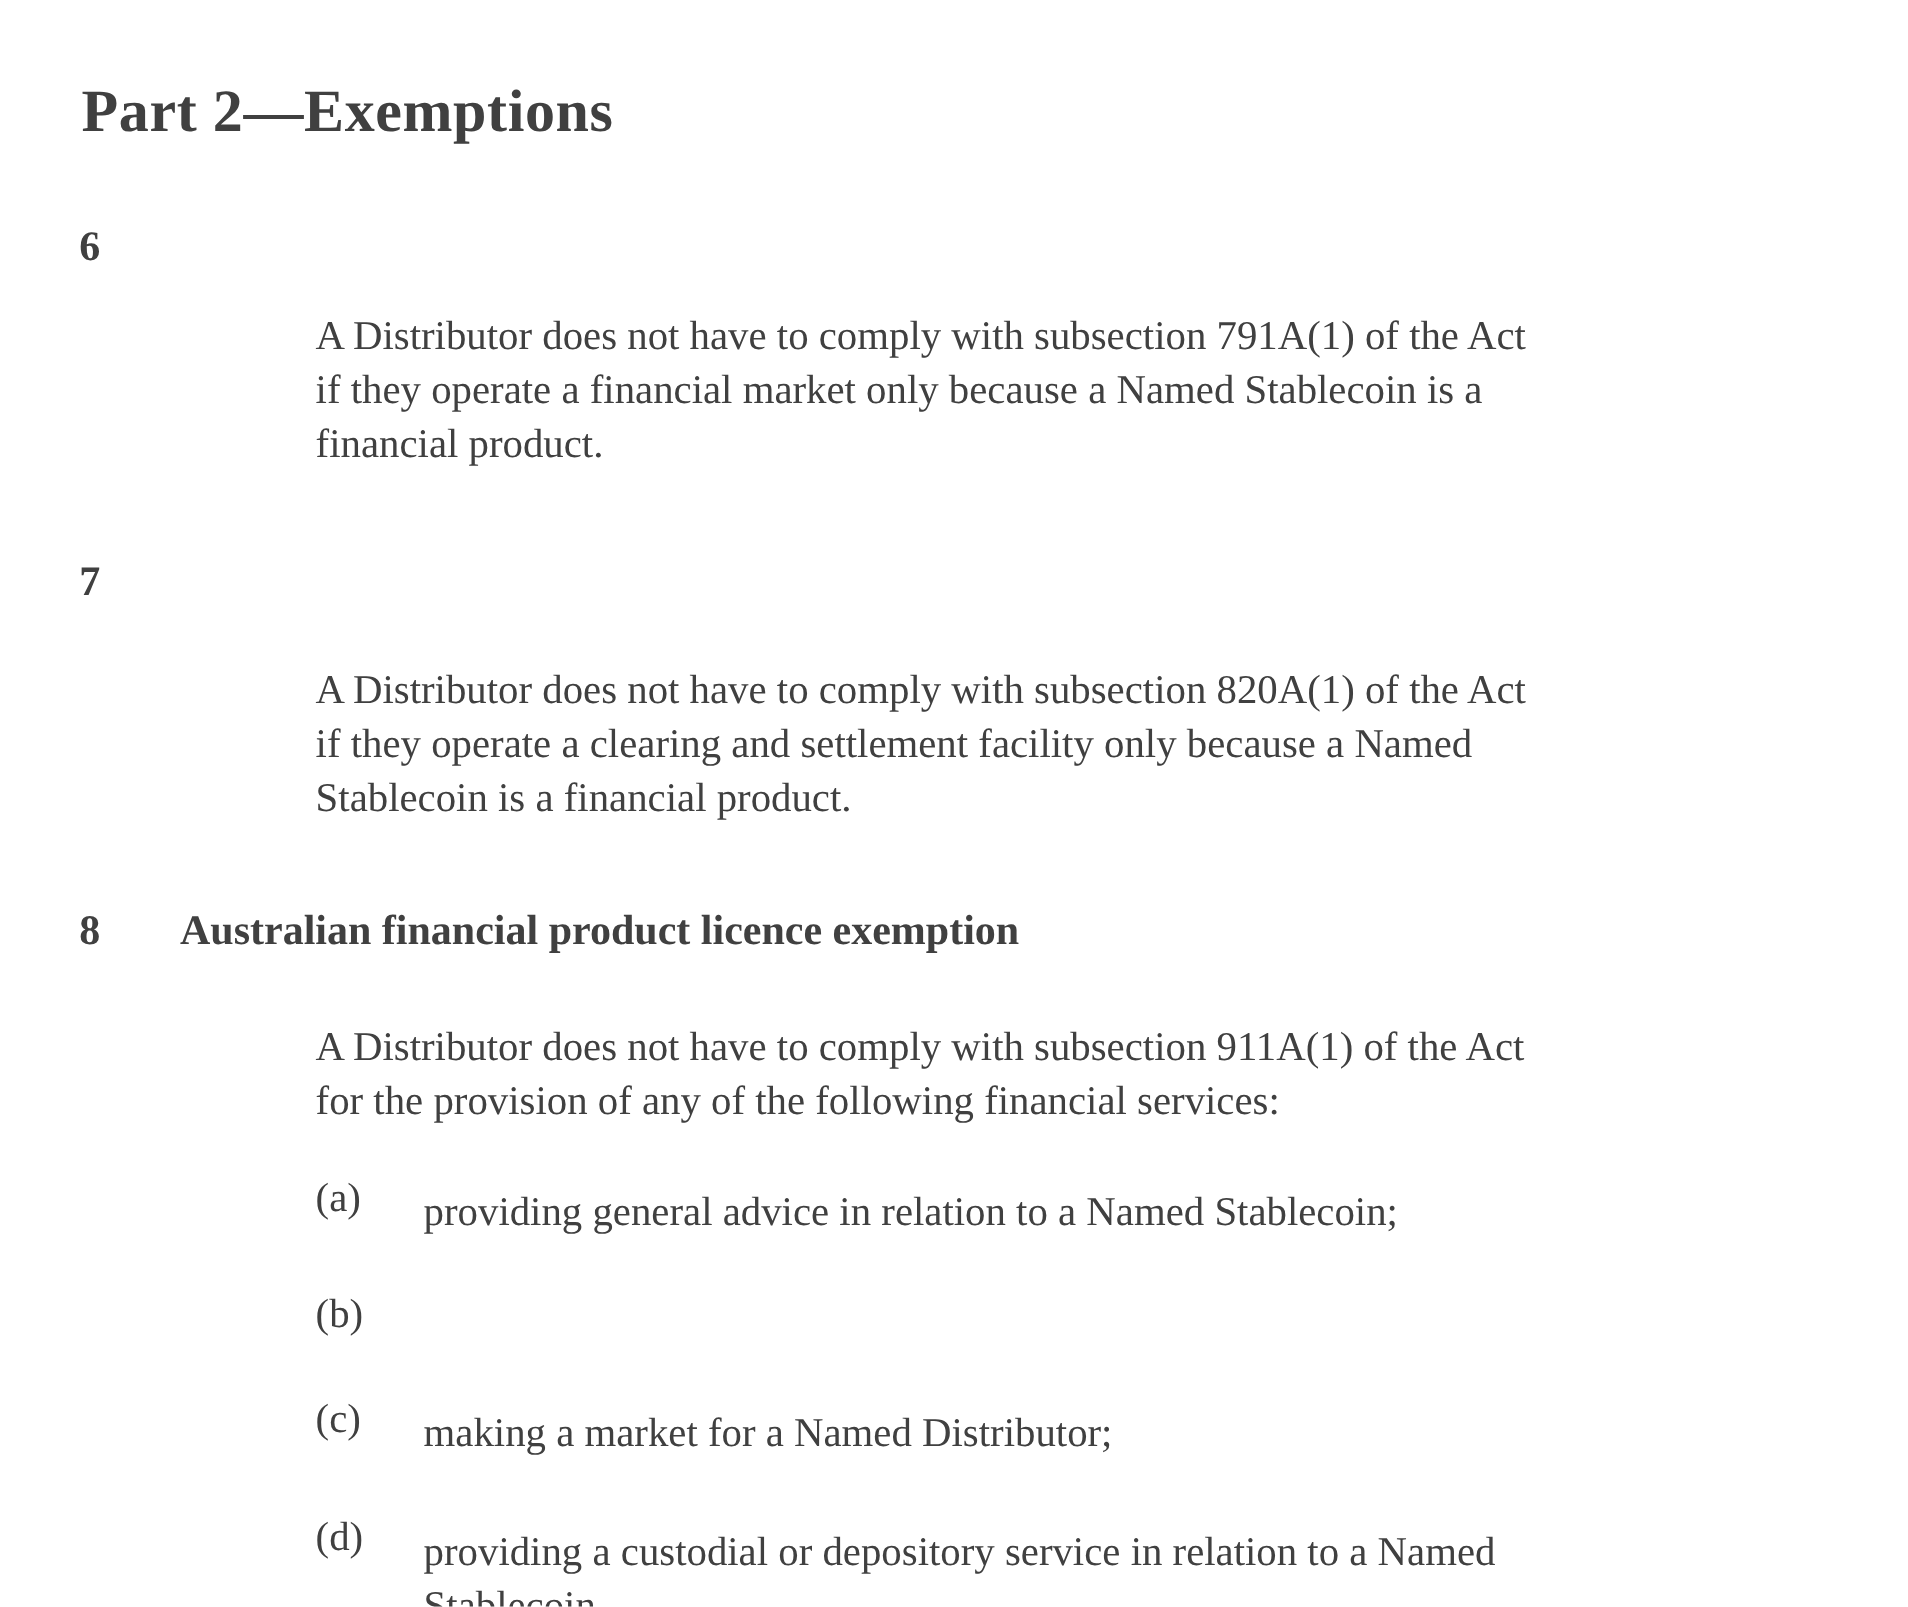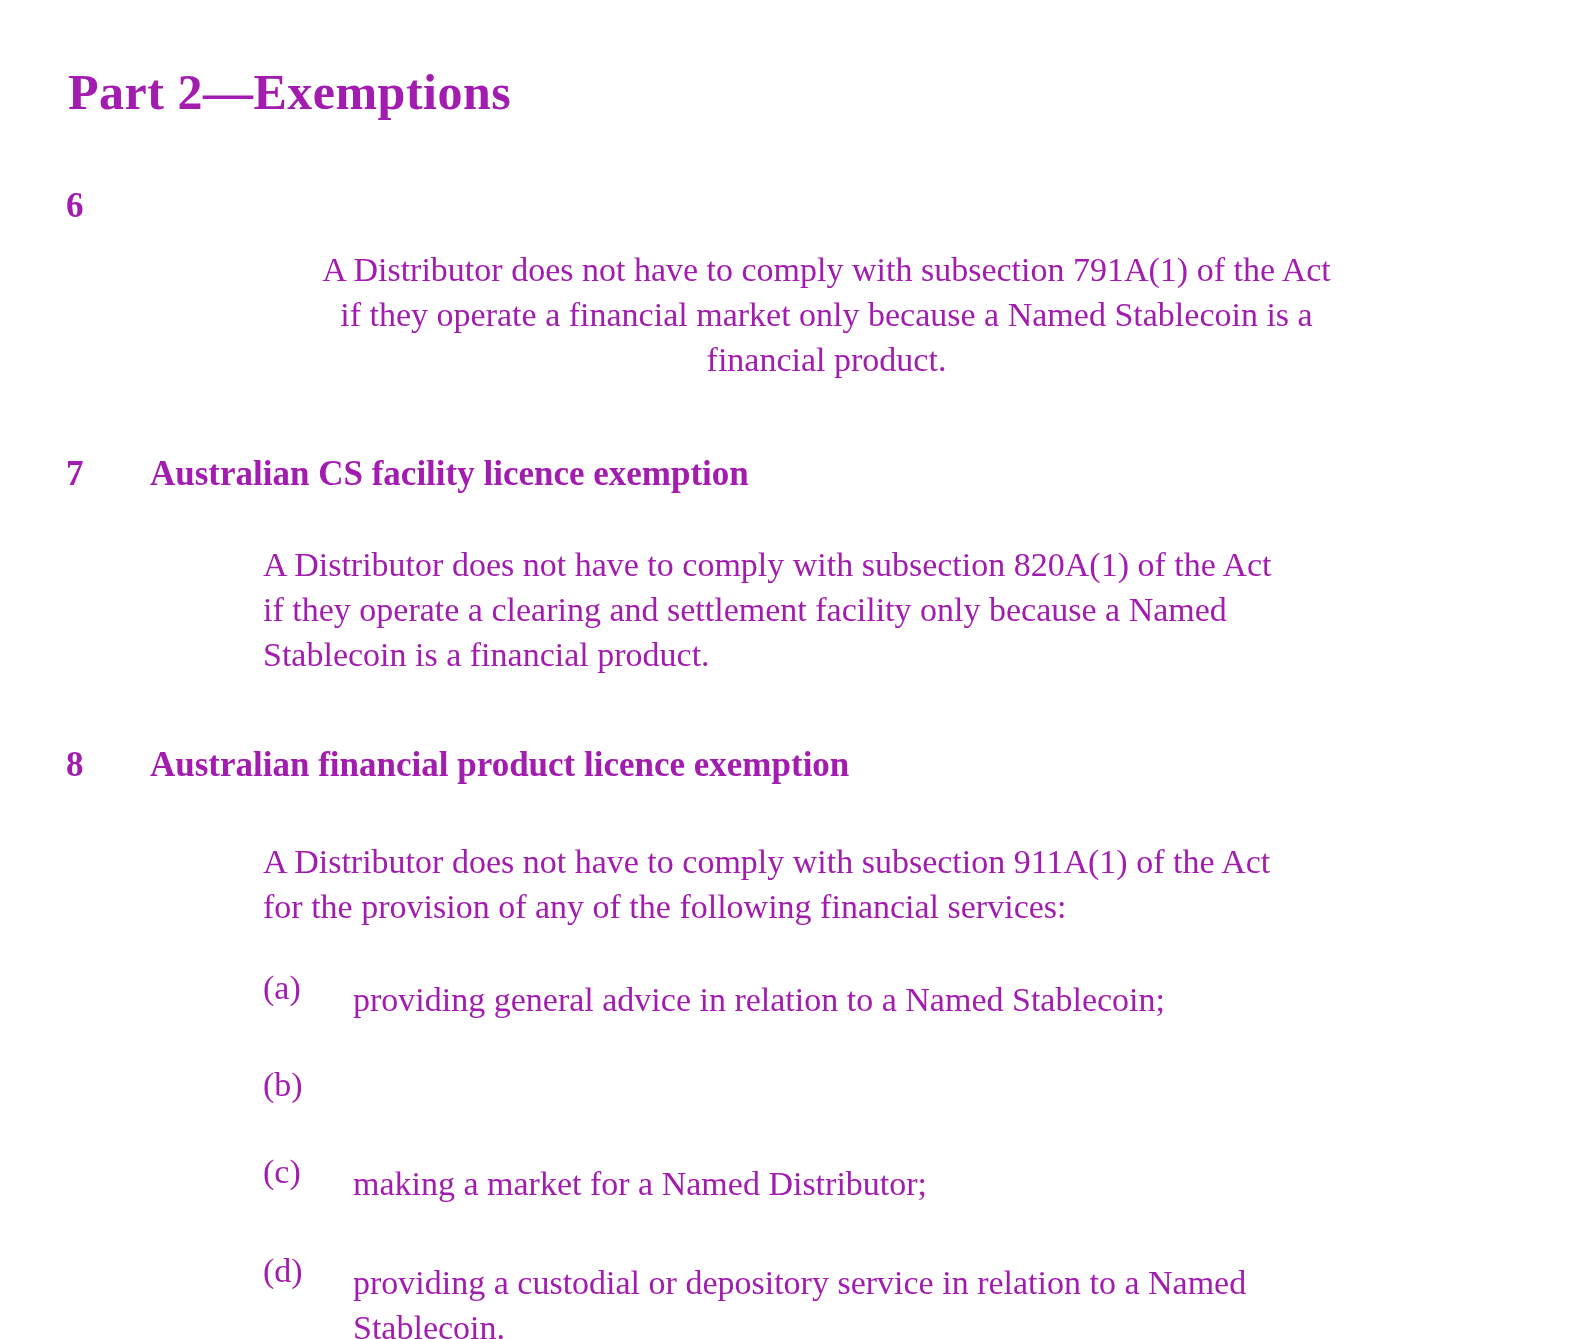--- a/index.html
+++ b/index.html
@@ -1,21 +1,21 @@
 <!DOCTYPE html>
 <html><head>
 <meta charset="utf-8">
 <style>
   html, body { margin: 0; padding: 0; background: #ffffff; }
   .page {
     position: relative;
     width: 1390px;
     height: 1339px;
     background: #ffffff;
-    color: #a21caf;
+    color: #404040;
     font-family: "Liberation Serif", "DejaVu Serif", serif;
     overflow: hidden;
   }
   .part-title {
     margin: 62px 0 0 68px;
     font-size: 50px;
     line-height: 60px;
     font-weight: bold;
     letter-spacing: 0.5px;
   }
@@ -41,21 +41,21 @@
     font-size: 34px;
     line-height: 45px;
   }
   .li-marker { width: 90px; flex: none; }
   .li-text { white-space: pre-line; max-width: 1210px; margin-top: 12px; }
 
   
   .sh-6 { margin-top: 61px; }
   .sh-7 { margin-top: 69px; }
   .sh-8 { margin-top: 65px; }
-  .p-6  { margin-top: 19px; text-align: center; }
+  .p-6  { margin-top: 30px; }
   .p-7  { margin-top: 46px; }
   .p-8  { margin-top: 52px; }
   .li-a { margin-top: 36px; }
   .li-b { margin-top: 40px; }
   .li-c { margin-top: 42px; }
   .li-d { margin-top: 42px; }
 </style>
 </head>
 <body>
 
@@ -65,21 +65,20 @@
 
   <div class="section-heading sh-6">
     <span class="sec-num">6</span>
   </div>
   <p class="para p-6">A Distributor does not have to comply with subsection 791A(1) of the Act
 if they operate a financial market only because a Named Stablecoin is a
 financial product.</p>
 
   <div class="section-heading sh-7">
     <span class="sec-num">7</span>
-    <span class="sec-title">Australian CS facility licence exemption</span>
   </div>
   <p class="para p-7">A Distributor does not have to comply with subsection 820A(1) of the Act
 if they operate a clearing and settlement facility only because a Named
 Stablecoin is a financial product.</p>
 
   <div class="section-heading sh-8">
     <span class="sec-num">8</span>
     <span class="sec-title">Australian financial product licence exemption</span>
   </div>
   <p class="para p-8">A Distributor does not have to comply with subsection 911A(1) of the Act

